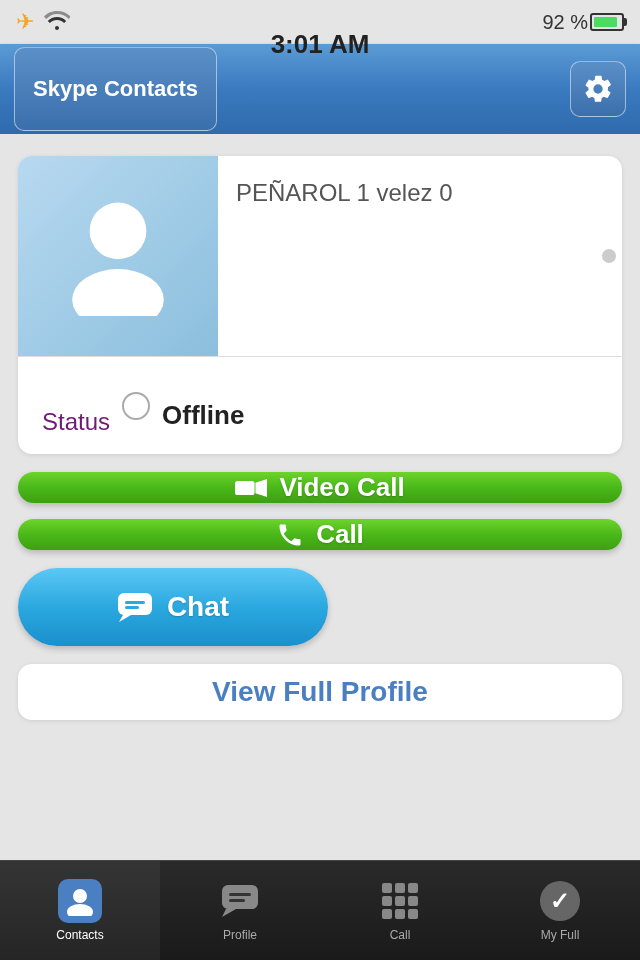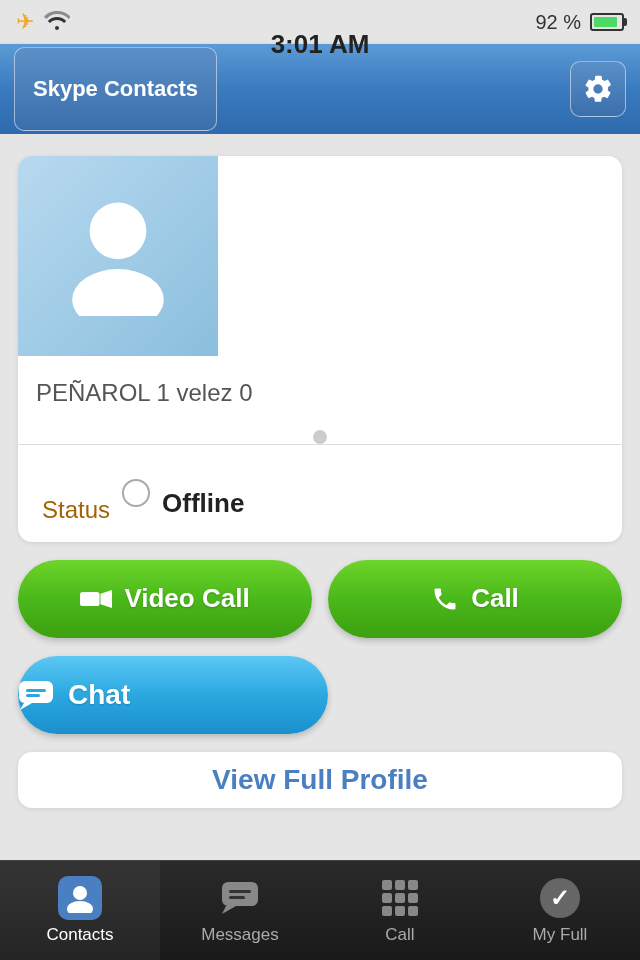--- a/index.html
+++ b/index.html
@@ -39,21 +39,21 @@
       font-weight: 600;
       color: #222;
       position: absolute;
       left: 50%;
       transform: translateX(-50%);
       margin-top: 44px;
     }
     #status-right {
       display: flex;
       align-items: center;
-      gap: 9px;
+      gap: 2px;
     }
     .battery-pct {
       font-size: 20px;
       color: #333;
       font-weight: 500;
     }
     .battery-icon {
       display: inline-flex;
       align-items: center;
     }
@@ -142,21 +142,21 @@
 
     
     #profile-card {
       background: #fff;
       border-radius: 14px;
       overflow: hidden;
       box-shadow: 0 1px 4px rgba(0,0,0,0.1);
     }
     #profile-top {
       display: flex;
-      flex-direction: column;
+      flex-direction: row;
       align-items: stretch;
       border-bottom: 1px solid #ddd;
     }
     #avatar-container {
       width: 200px;
       min-height: 200px;
       background: linear-gradient(135deg, #b8d9f0 0%, #8bbfdd 100%);
       display: flex;
       align-items: center;
       justify-content: center;
@@ -188,42 +188,42 @@
       align-self: center;
     }
     #profile-status {
       display: flex;
       align-items: center;
       gap: 12px;
       padding: 18px 24px;
     }
     #status-label {
       font-size: 24px;
-      color: #a16207;
+      color: #701a75;
       font-weight: 500;
       margin-top: 33px;
     }
     .status-dot {
       width: 28px;
       height: 28px;
       border-radius: 50%;
       border: 2px solid #aaa;
       background: #fff;
     }
     #status-value {
       font-size: 26px;
       color: #222;
       font-weight: 700;
       margin-top: 20px;
     }
 
     
     #action-buttons {
       display: flex;
-      flex-direction: row;
+      flex-direction: column;
       gap: 16px;
     }
     .green-btn {
       flex: 1;
       height: 78px;
       background: linear-gradient(180deg, #6dd42a 0%, #4ab81a 50%, #3da010 100%);
       border-radius: 40px;
       display: flex;
       align-items: center;
       justify-content: center;
@@ -240,20 +240,21 @@
     }
 
     
     #chat-btn {
       width: 310px;
       height: 78px;
       background: linear-gradient(180deg, #5bc8f5 0%, #2ba8e0 50%, #1a8fcc 100%);
       border-radius: 40px;
       display: flex;
       align-items: center;
+      justify-content: center;
       gap: 14px;
       cursor: pointer;
       box-shadow: 0 3px 6px rgba(0,0,0,0.2);
       border: none;
     }
     #chat-btn-label {
       color: #fff;
       font-size: 28px;
       font-weight: 700;
       text-shadow: 0 1px 2px rgba(0,0,0,0.2);
@@ -298,21 +299,21 @@
       background: rgba(255,255,255,0.05);
     }
     .tab-icon {
       width: 44px;
       height: 44px;
       display: flex;
       align-items: center;
       justify-content: center;
     }
     .tab-label {
-      font-size: 17px;
+      font-size: 12px;
       color: #aaa;
     }
     .tab-item.active .tab-label {
       color: #fff;
     }
 
     
     .contacts-icon-bg {
       width: 44px;
       height: 44px;
@@ -482,21 +483,21 @@
 
   <div class="tab-item">
     <div class="tab-icon">
       <svg width="40" height="36" viewBox="0 0 40 36" fill="none" xmlns="http://www.w3.org/2000/svg">
         <rect x="2" y="2" width="36" height="24" rx="6" fill="#888"></rect>
         <polygon points="6,26 2,34 16,26" fill="#888"></polygon>
         <rect x="9" y="10" width="22" height="3" rx="1.5" fill="#333"></rect>
         <rect x="9" y="16" width="16" height="3" rx="1.5" fill="#333"></rect>
       </svg>
     </div>
-    <span class="tab-label">Messages</span>
+    <span class="tab-label">Profile</span>
   </div>
 
   <div class="tab-item">
     <div class="tab-icon">
       <div class="grid-icon">
         <div class="grid-dot"></div>
           <div class="grid-dot"></div>
           <div class="grid-dot"></div>
         <div class="grid-dot"></div>
           <div class="grid-dot"></div>

